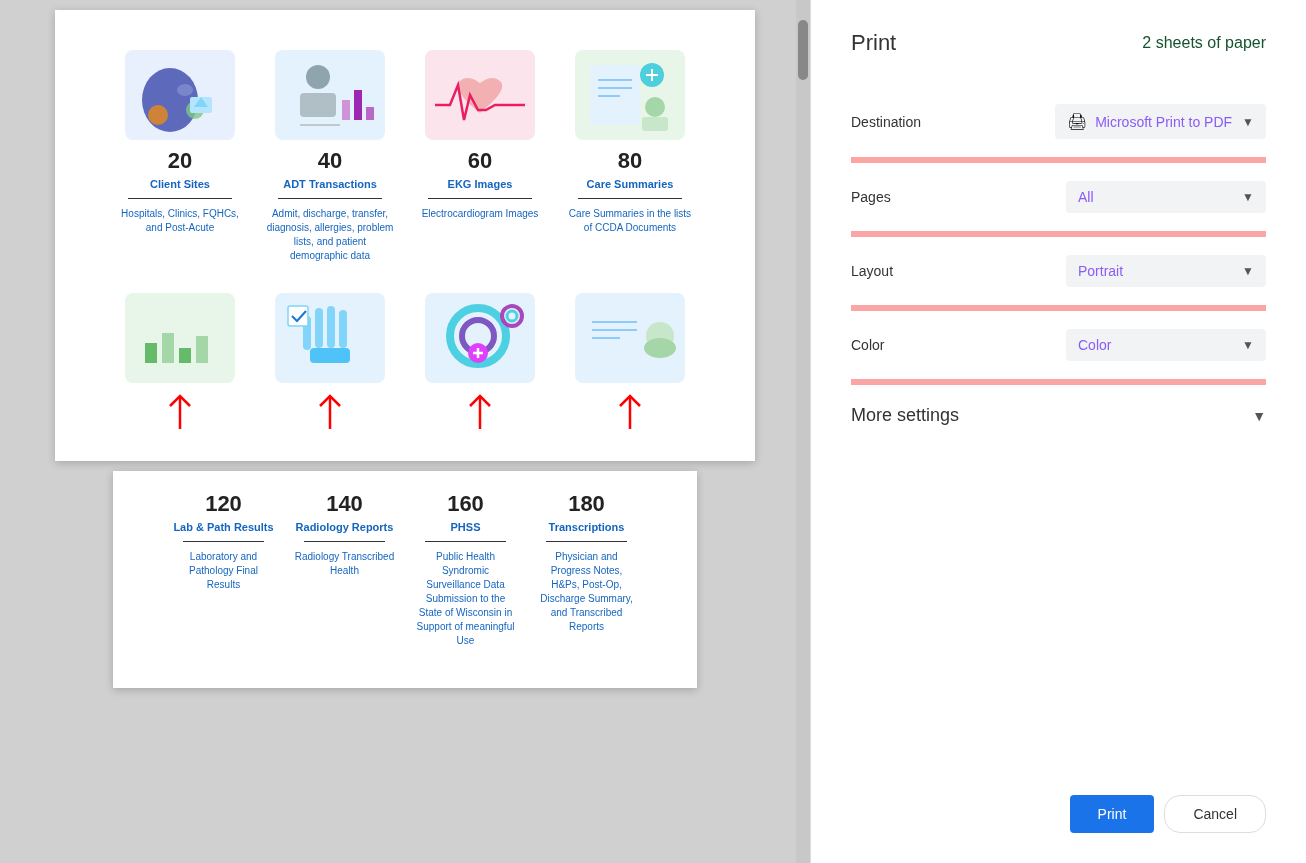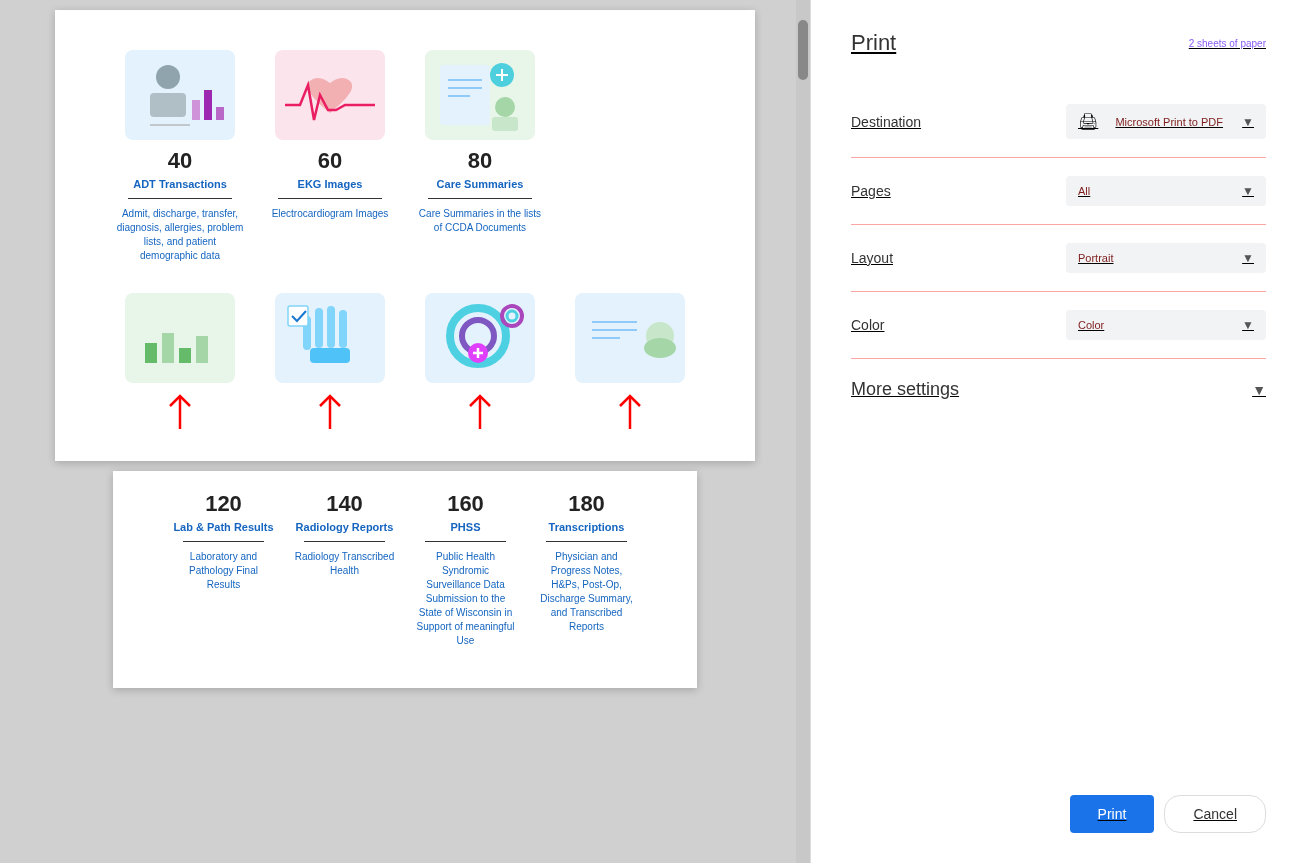--- a/index.html
+++ b/index.html
@@ -134,69 +134,68 @@
 
     
     .print-panel {
       width: 496px;
       height: 863px;
       background: white;
       padding: 30px 40px;
       border-left: 1px solid #ddd;
       display: flex;
       flex-direction: column;
-      text-decoration: underline;
     }
 
     .print-header {
       display: flex;
       justify-content: space-between;
       align-items: center;
       margin-bottom: 30px;
     }
 
     .print-title {
       font-size: 22px;
       font-weight: 400;
       color: #333;
     }
 
     .sheets-info {
-      font-size: 10px;
-      color: #8b5cf6;
+      font-size: 16px;
+      color: #14532d;
     }
 
     .print-row {
       display: flex;
       justify-content: space-between;
       align-items: center;
       padding: 18px 0;
-      border-bottom: 1px solid #fca5a5;
+      border-bottom: 6px solid #fca5a5;
     }
 
     .print-label {
       font-size: 14px;
       color: #333;
       min-width: 80px;
     }
 
     .print-select {
       display: flex;
       align-items: center;
       background: #f1f3f4;
       border-radius: 4px;
       padding: 8px 12px;
       min-width: 200px;
       justify-content: space-between;
       cursor: pointer;
     }
 
     .print-select-text {
-      font-size: 11px;
-      color: #7f1d1d;
+      font-size: 14px;
+      color: #8b5cf6;
     }
 
     .chevron-down {
       font-size: 12px;
       color: #555;
       margin-left: 10px;
     }
 
     .more-settings-row {
       display: flex;
@@ -249,20 +248,39 @@
 
 <div class="preview-area">
 
   <div class="scrollbar-track">
     <div class="scrollbar-thumb"></div>
   </div>
 
   <div class="page-container" style="padding-bottom: 20px;">
     <div class="grid-4">
 
+      <div class="card">
+        <div class="card-icon icon-wisconsin">
+          <svg width="100" height="80" viewBox="0 0 100 80">
+
+            <ellipse cx="40" cy="45" rx="28" ry="32" fill="#3949ab" opacity="0.8"></ellipse>
+            <ellipse cx="55" cy="35" rx="8" ry="6" fill="#7986cb"></ellipse>
+
+            <circle cx="28" cy="60" r="10" fill="#ff8f00" opacity="0.7"></circle>
+            <circle cx="65" cy="55" r="9" fill="#81c784" opacity="0.8"></circle>
+
+            <rect x="60" y="42" width="22" height="16" rx="2" fill="#b3e5fc"></rect>
+            <polygon points="64,52 71,42 78,52" fill="#81d4fa"></polygon>
+          </svg>
+        </div>
+        <div class="card-number">20</div>
+        <div class="card-title">Client Sites</div>
+        <hr class="card-divider">
+        <div class="card-desc">Hospitals, Clinics, FQHCs, and Post-Acute</div>
+      </div>
 
       <div class="card">
         <div class="card-icon icon-adt">
           <svg width="100" height="80" viewBox="0 0 100 80">
 
             <circle cx="38" cy="22" r="12" fill="#90a4ae"></circle>
             <rect x="20" y="38" width="36" height="24" rx="4" fill="#b0bec5"></rect>
 
             <rect x="62" y="45" width="8" height="20" fill="#ce93d8"></rect>
             <rect x="74" y="35" width="8" height="30" fill="#9c27b0"></rect>

